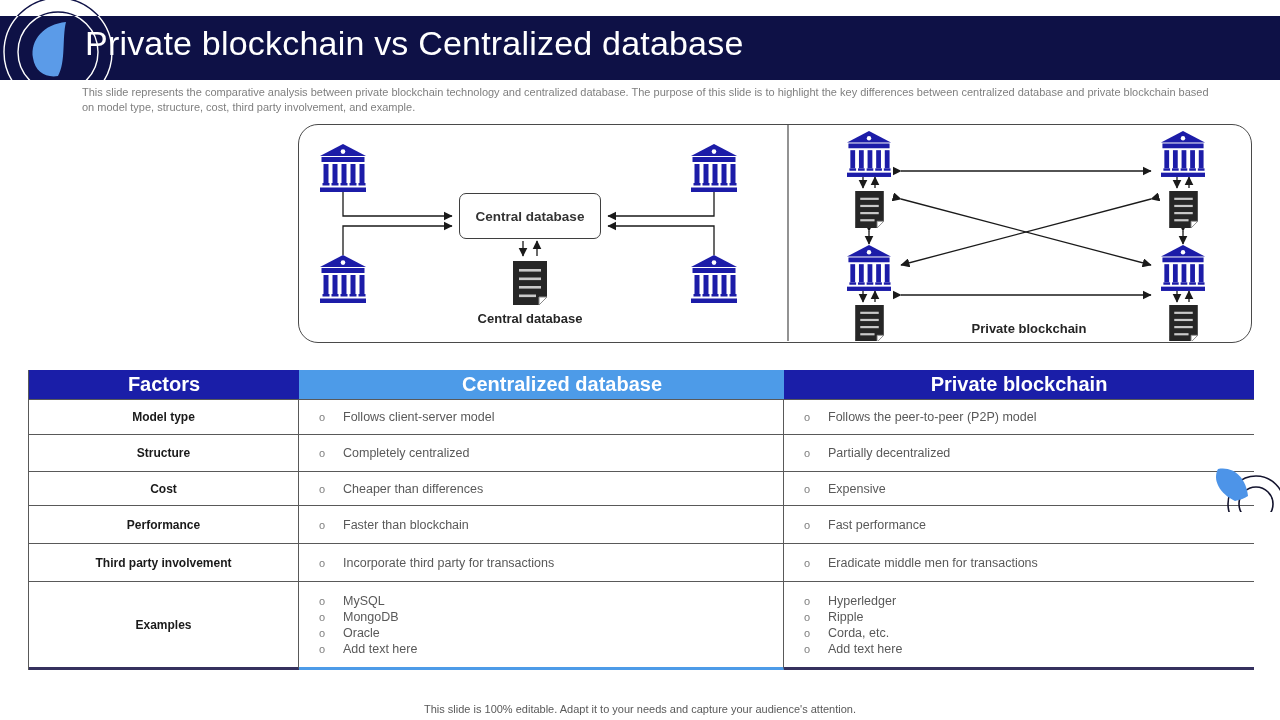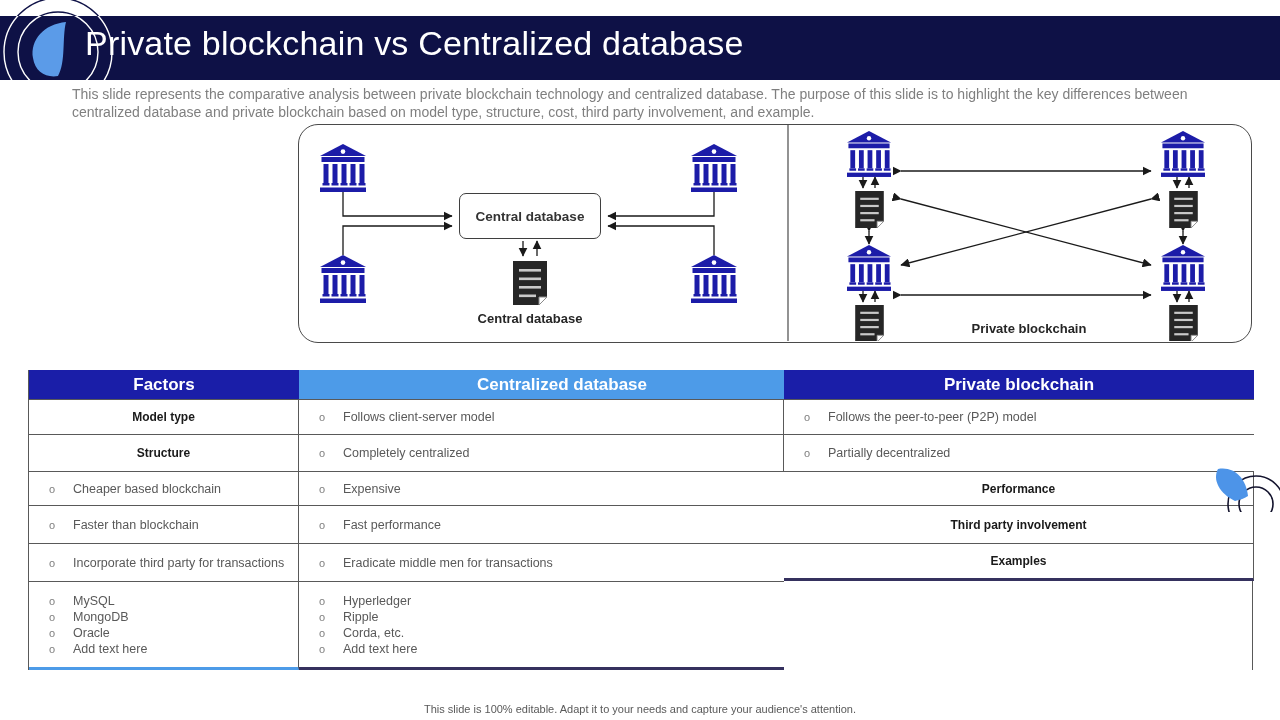--- a/index.html
+++ b/index.html
@@ -5,37 +5,37 @@
   * { margin:0; padding:0; box-sizing:border-box; }
   html,body { width:1280px; height:720px; background:#ffffff; font-family:"Liberation Sans", sans-serif; overflow:hidden; }
   .slide { position:relative; width:1280px; height:512px; background:#fff; }
 
   
   .header-band { position:absolute; left:0; top:16px; width:1280px; height:64px; background:#0E1146; }
   .title { position:absolute; left:85px; top:24px; width:1100px; color:#ffffff; font-size:34px; font-weight:500; letter-spacing:0.2px; }
   .deco-tl { position:absolute; left:0; top:0; width:200px; height:100px; pointer-events:none; }
   .deco-br { position:absolute; right:0; bottom:0; width:90px; height:56px; pointer-events:none; }
 
-  .subtitle { position:absolute; left:72px; top:85px; width:1140px; color:#7f7f7f; font-size:14px; line-height:1.32; }
+  .subtitle { position:absolute; left:82px; top:85px; width:1140px; color:#7f7f7f; font-size:11px; line-height:1.32; }
 
   
   .diagram-panel { position:absolute; left:298px; top:124px; width:954px; height:219px; border:1.4px solid #4a4a4a; border-radius:20px; background:#fff; }
   .diagram-panel svg { position:absolute; left:0; top:0; }
   .central-box { position:absolute; left:160px; top:68px; width:142px; height:46px; border:1.5px solid #3f3f3f; border-radius:7px; background:#fff;
                  display:flex; align-items:center; justify-content:center; font-weight:bold; font-size:13.5px; color:#333; }
   .caption { position:absolute; font-weight:bold; font-size:13px; color:#262626; text-align:center; }
   .cap-central { left:131px; top:186px; width:200px; }
   .cap-private { left:630px; top:196px; width:200px; }
 
   
   .cmp-table { position:absolute; left:28px; top:370px; width:1225px; display:grid;
                grid-template-columns:270px 485px 470px;
                grid-template-rows:29px 35px 37px 34px 38px 38px 89px;
                border-left:1px solid #595959; border-right:1px solid #595959; }
-  .th { color:#fff; font-weight:bold; font-size:17px; display:flex; align-items:center; justify-content:center; }
+  .th { color:#fff; font-weight:bold; font-size:20px; display:flex; align-items:center; justify-content:center; }
   .th-dark { background:#1A1EA8; }
   .th-light { background:#4D9BE8;padding-left:41px; }
   .cell { border-top:1px solid #595959; display:flex; align-items:center; background:#fff; }
   .factor { justify-content:center; font-weight:bold; font-size:12px; color:#1a1a1a; border-right:1px solid #595959; }
   .vals { padding-left:20px; font-size:12.5px; color:#595959; }
   .vals.mid { border-right:1px solid #595959; }
   .vals ul { list-style:none; }
   .vals li { display:flex; align-items:baseline; line-height:16px; }
   .blt { width:24px; color:#7f7f7f; font-size:11px; flex:0 0 24px; }
   .bb-dark { border-bottom:3px solid #35315E; }
@@ -195,25 +195,26 @@
       </div>
     <div class="cell vals">
         <ul>
           <li>
             <span class="blt">o</span>
             <span>Partially decentralized</span>
           </li>
         </ul>
       </div>
 
-    <div class="cell vals mid">
-        <ul>
-          <li>
-            <span class="blt">o</span>
-            <span>Cheaper based blockchain</span>
+    <div class="cell factor">Cost</div>
+    <div class="cell vals mid">
+        <ul>
+          <li>
+            <span class="blt">o</span>
+            <span>Cheaper than differences</span>
           </li>
         </ul>
       </div>
     <div class="cell vals">
         <ul>
           <li>
             <span class="blt">o</span>
             <span>Expensive</span>
           </li>
         </ul>

